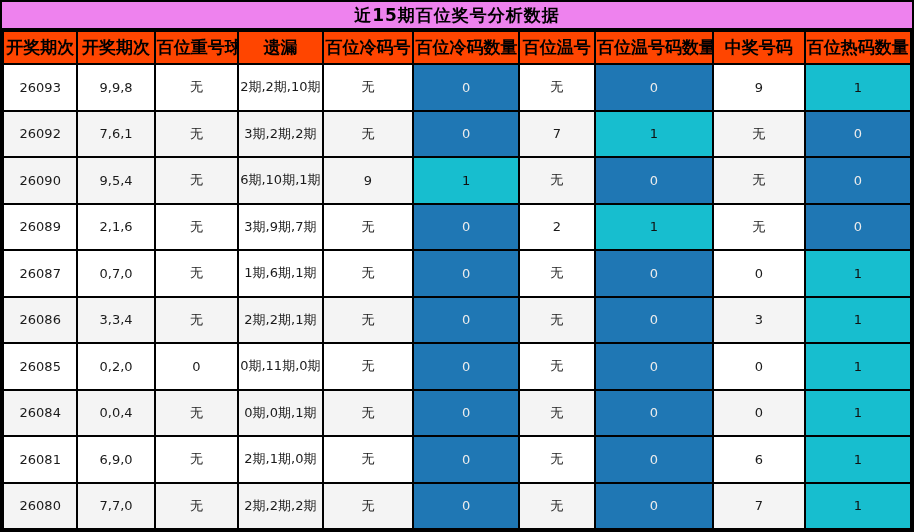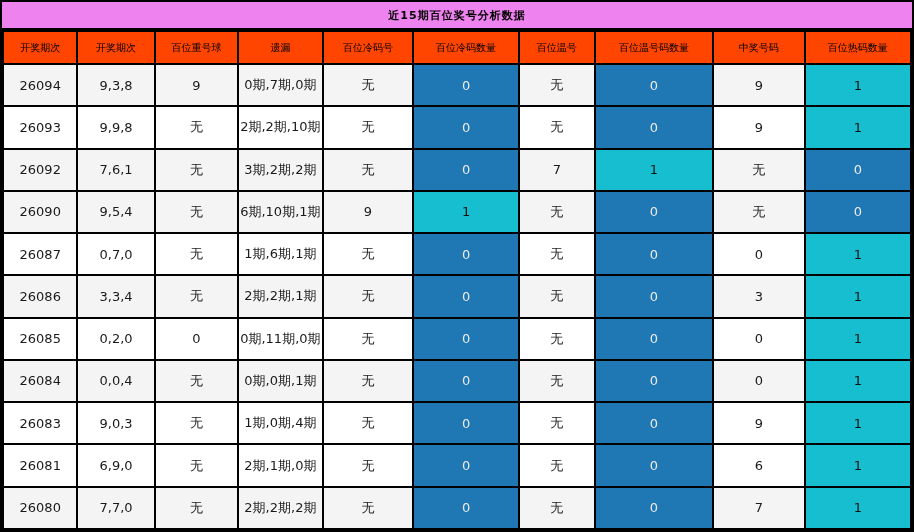--- a/index.html
+++ b/index.html
@@ -16,21 +16,21 @@
     flex-direction: column;
   }
   .title-bar {
     height: 28px;
     flex: 0 0 28px;
     background: var(--title-bg, #EE82EE);
     border-bottom: 2px solid #000;
     display: flex;
     align-items: center;
     justify-content: center;
-    font-size: 11px;
+    font-size: 17px;
     font-weight: bold;
     color: #000;
     letter-spacing: 1px;
   }
   table.analysis {
     flex: 1 1 auto;
     width: 100%;
     height: 100%;
     border-collapse: collapse;
     table-layout: fixed;
@@ -39,22 +39,22 @@
     border: 2px solid #000;
     text-align: center;
     vertical-align: middle;
     overflow: hidden;
     white-space: nowrap;
   }
   thead tr { height: 33px; }
   th {
     background: var(--header-bg, #FF4500);
     color: #000;
-    font-size: 10px;
-    font-weight: normal;
+    font-size: 17px;
+    font-weight: bold;
     padding: 0 1px;
   }
   td {
     font-size: 13px;
     color: #1a1a1a;
     background: #fff;
   }
   tr.stripe-odd td { background: var(--stripe, #F4F4F4); }
   td.hl-blue {
     background: var(--hl-blue, #1F77B4) !important;
@@ -91,32 +91,20 @@
           <th>遗漏</th>
           <th>百位冷码号</th>
           <th>百位冷码数量</th>
           <th>百位温号</th>
           <th>百位温号码数量</th>
           <th>中奖号码</th>
           <th>百位热码数量</th>
         </tr>
     </thead>
     <tbody>
-        <tr class="stripe-odd">
-          <td>26094</td>
-          <td>9,3,8</td>
-          <td>9</td>
-          <td>0期,7期,0期</td>
-          <td>无</td>
-          <td class="hl-blue">0</td>
-          <td>无</td>
-          <td class="hl-blue">0</td>
-          <td>9</td>
-          <td class="hl-cyan">1</td>
-        </tr>
         <tr class="stripe-even">
           <td>26093</td>
           <td>9,9,8</td>
           <td>无</td>
           <td>2期,2期,10期</td>
           <td>无</td>
           <td class="hl-blue">0</td>
           <td>无</td>
           <td class="hl-blue">0</td>
           <td>9</td>
@@ -140,20 +128,32 @@
           <td>无</td>
           <td>6期,10期,1期</td>
           <td>9</td>
           <td class="hl-cyan">1</td>
           <td>无</td>
           <td class="hl-blue">0</td>
           <td>无</td>
           <td class="hl-blue">0</td>
         </tr>
         <tr class="stripe-even">
+          <td>26089</td>
+          <td>2,1,6</td>
+          <td>无</td>
+          <td>3期,9期,7期</td>
+          <td>无</td>
+          <td class="hl-blue">0</td>
+          <td>2</td>
+          <td class="hl-cyan">1</td>
+          <td>无</td>
+          <td class="hl-blue">0</td>
+        </tr>
+        <tr class="stripe-even">
           <td>26087</td>
           <td>0,7,0</td>
           <td>无</td>
           <td>1期,6期,1期</td>
           <td>无</td>
           <td class="hl-blue">0</td>
           <td>无</td>
           <td class="hl-blue">0</td>
           <td>0</td>
           <td class="hl-cyan">1</td>
@@ -185,32 +185,20 @@
         <tr class="stripe-odd">
           <td>26084</td>
           <td>0,0,4</td>
           <td>无</td>
           <td>0期,0期,1期</td>
           <td>无</td>
           <td class="hl-blue">0</td>
           <td>无</td>
           <td class="hl-blue">0</td>
           <td>0</td>
-          <td class="hl-cyan">1</td>
-        </tr>
-        <tr class="stripe-even">
-          <td>26083</td>
-          <td>9,0,3</td>
-          <td>无</td>
-          <td>1期,0期,4期</td>
-          <td>无</td>
-          <td class="hl-blue">0</td>
-          <td>无</td>
-          <td class="hl-blue">0</td>
-          <td>9</td>
           <td class="hl-cyan">1</td>
         </tr>
         <tr class="stripe-even">
           <td>26081</td>
           <td>6,9,0</td>
           <td>无</td>
           <td>2期,1期,0期</td>
           <td>无</td>
           <td class="hl-blue">0</td>
           <td>无</td>

